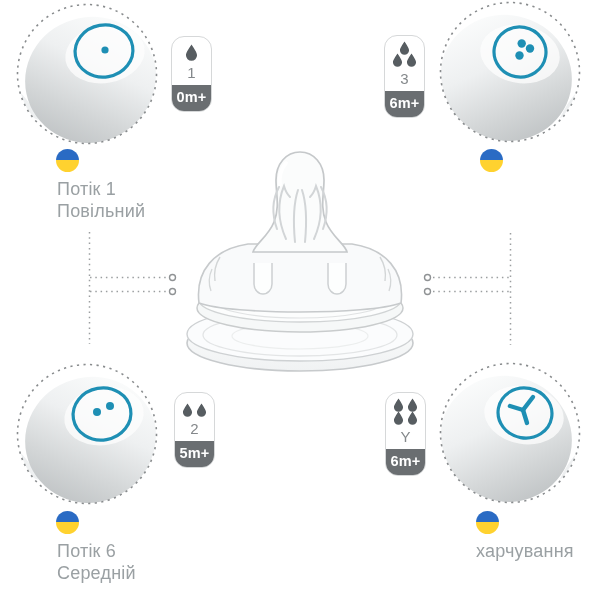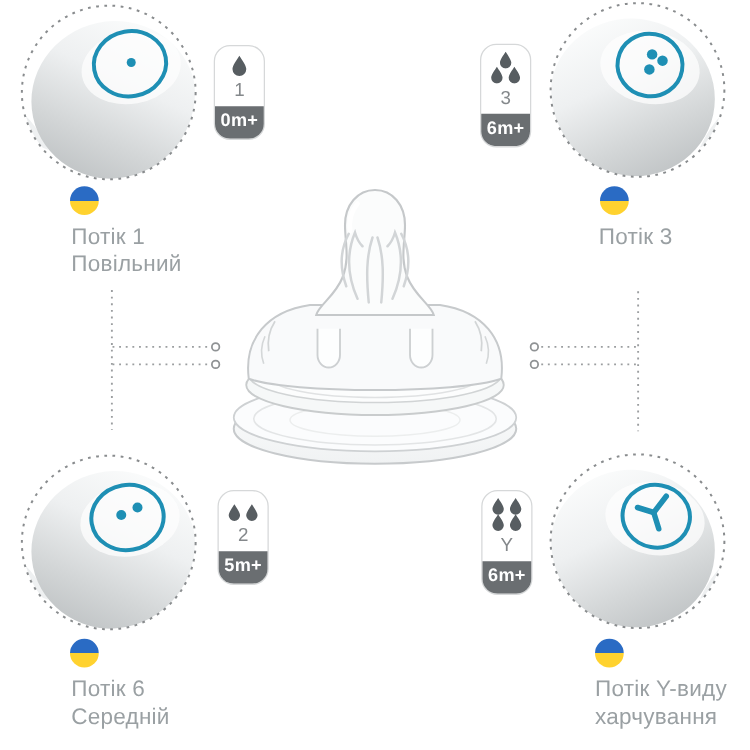--- a/index.html
+++ b/index.html
@@ -196,21 +196,20 @@
           <svg width="11" height="14" viewBox="0 0 12 16">
               <path class="drop-shape" d="M6 .5 C4.2 3.4 .8 7.8 .8 10.6 a5.2 5.2 0 0 0 10.4 0 C11.2 7.8 7.8 3.4 6 .5 Z"></path>
             </svg>
         </div>
       </div>
       <div class="bnum">3</div>
       <div class="bage">6m+</div>
     </div>
     <div class="flag" style="left:480px;top:149px"></div>
     <div class="caption" style="left:479px;top:179px">
-      <div>Потік 3</div>
     </div>
   </div>
 
   <div>
     <svg class="photo" style="left:9px;top:362px" width="158" height="146" viewBox="0 0 158 146">
       <defs>
         <clipPath id="clipBL">
             <circle cx="78" cy="72" r="69"></circle>
           </clipPath>
         <linearGradient id="domeBL" x1="0" y1="1" x2="0.8" y2="0">
@@ -298,18 +297,17 @@
           <svg width="11" height="14" viewBox="0 0 12 16">
               <path class="drop-shape" d="M6 .5 C4.2 3.4 .8 7.8 .8 10.6 a5.2 5.2 0 0 0 10.4 0 C11.2 7.8 7.8 3.4 6 .5 Z"></path>
             </svg>
         </div>
       </div>
       <div class="bnum">Y</div>
       <div class="bage">6m+</div>
     </div>
     <div class="flag" style="left:476px;top:511px"></div>
     <div class="caption" style="left:476px;top:541px">
-      <div>Потік Y-виду</div>
       <div>харчування</div>
     </div>
   </div>
 
 </div>
 
 </body></html>

